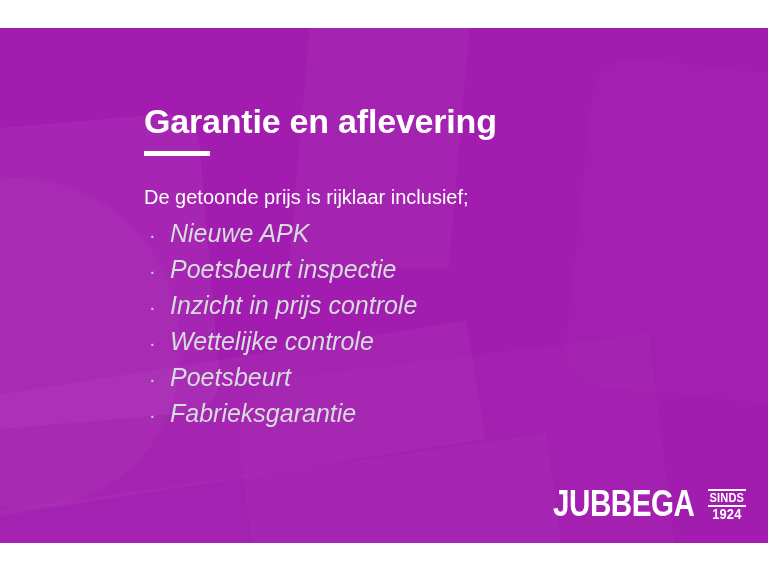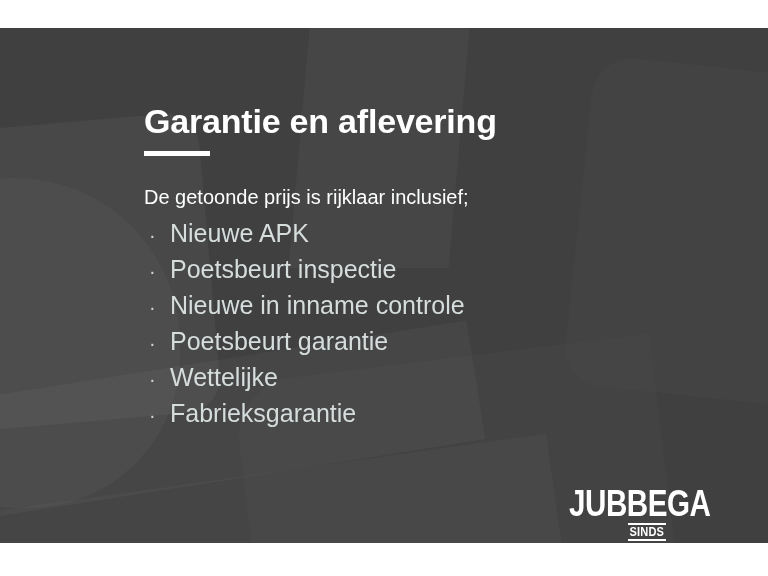--- a/index.html
+++ b/index.html
@@ -16,21 +16,21 @@
     position:relative;
     width:768px; height:576px;
     background:#ffffff;
   }
 
   
   .stage {
     position:absolute;
     left:0; right:0;
     top:28px; bottom:33px;
-    background:#404040;
+    background:#a21caf;
     overflow:hidden;
   }
 
   .band-top, .band-bottom {
     position:absolute; left:0; width:768px;
     background:#ffffff;
   }
   .band-top    { top:0;    height:28px; }
   .band-bottom { bottom:0; height:33px; }
 
@@ -126,30 +126,29 @@
     white-space:nowrap;
   }
   .bullet-dot {
     width:26px;
     flex:0 0 26px;
     font-size:20px;
     color:#cdd6d6;
     text-align:left;
     padding-left:5px;
   }
-  .bullet-text { flex:1 1 auto; }
+  .bullet-text { flex:1 1 auto;font-style:italic; }
 
   
   .logo {
     position:absolute;
     right:22px; bottom:22px;
     display:flex;
     align-items:center;
     height:34px;
-    flex-direction:column;
   }
   .logo-word {
     font-family:"Liberation Sans", sans-serif;
     font-size:37px;
     font-weight:bold;
     color:#ffffff;
     line-height:34px;
     letter-spacing:-0.6px;
     transform:scaleX(0.80);
     transform-origin:left bottom;
@@ -209,31 +208,31 @@
           <span class="bullet-text">Nieuwe APK</span>
         </li>
 
         <li class="bullet-item">
           <span class="bullet-dot">·</span>
           <span class="bullet-text">Poetsbeurt inspectie</span>
         </li>
 
         <li class="bullet-item">
           <span class="bullet-dot">·</span>
-          <span class="bullet-text">Nieuwe in inname controle</span>
-        </li>
-
-        <li class="bullet-item">
-          <span class="bullet-dot">·</span>
-          <span class="bullet-text">Poetsbeurt garantie</span>
-        </li>
-
-        <li class="bullet-item">
-          <span class="bullet-dot">·</span>
-          <span class="bullet-text">Wettelijke</span>
+          <span class="bullet-text">Inzicht in prijs controle</span>
+        </li>
+
+        <li class="bullet-item">
+          <span class="bullet-dot">·</span>
+          <span class="bullet-text">Wettelijke controle</span>
+        </li>
+
+        <li class="bullet-item">
+          <span class="bullet-dot">·</span>
+          <span class="bullet-text">Poetsbeurt</span>
         </li>
 
         <li class="bullet-item">
           <span class="bullet-dot">·</span>
           <span class="bullet-text">Fabrieksgarantie</span>
         </li>
 
       </ul>
     </div>
 

